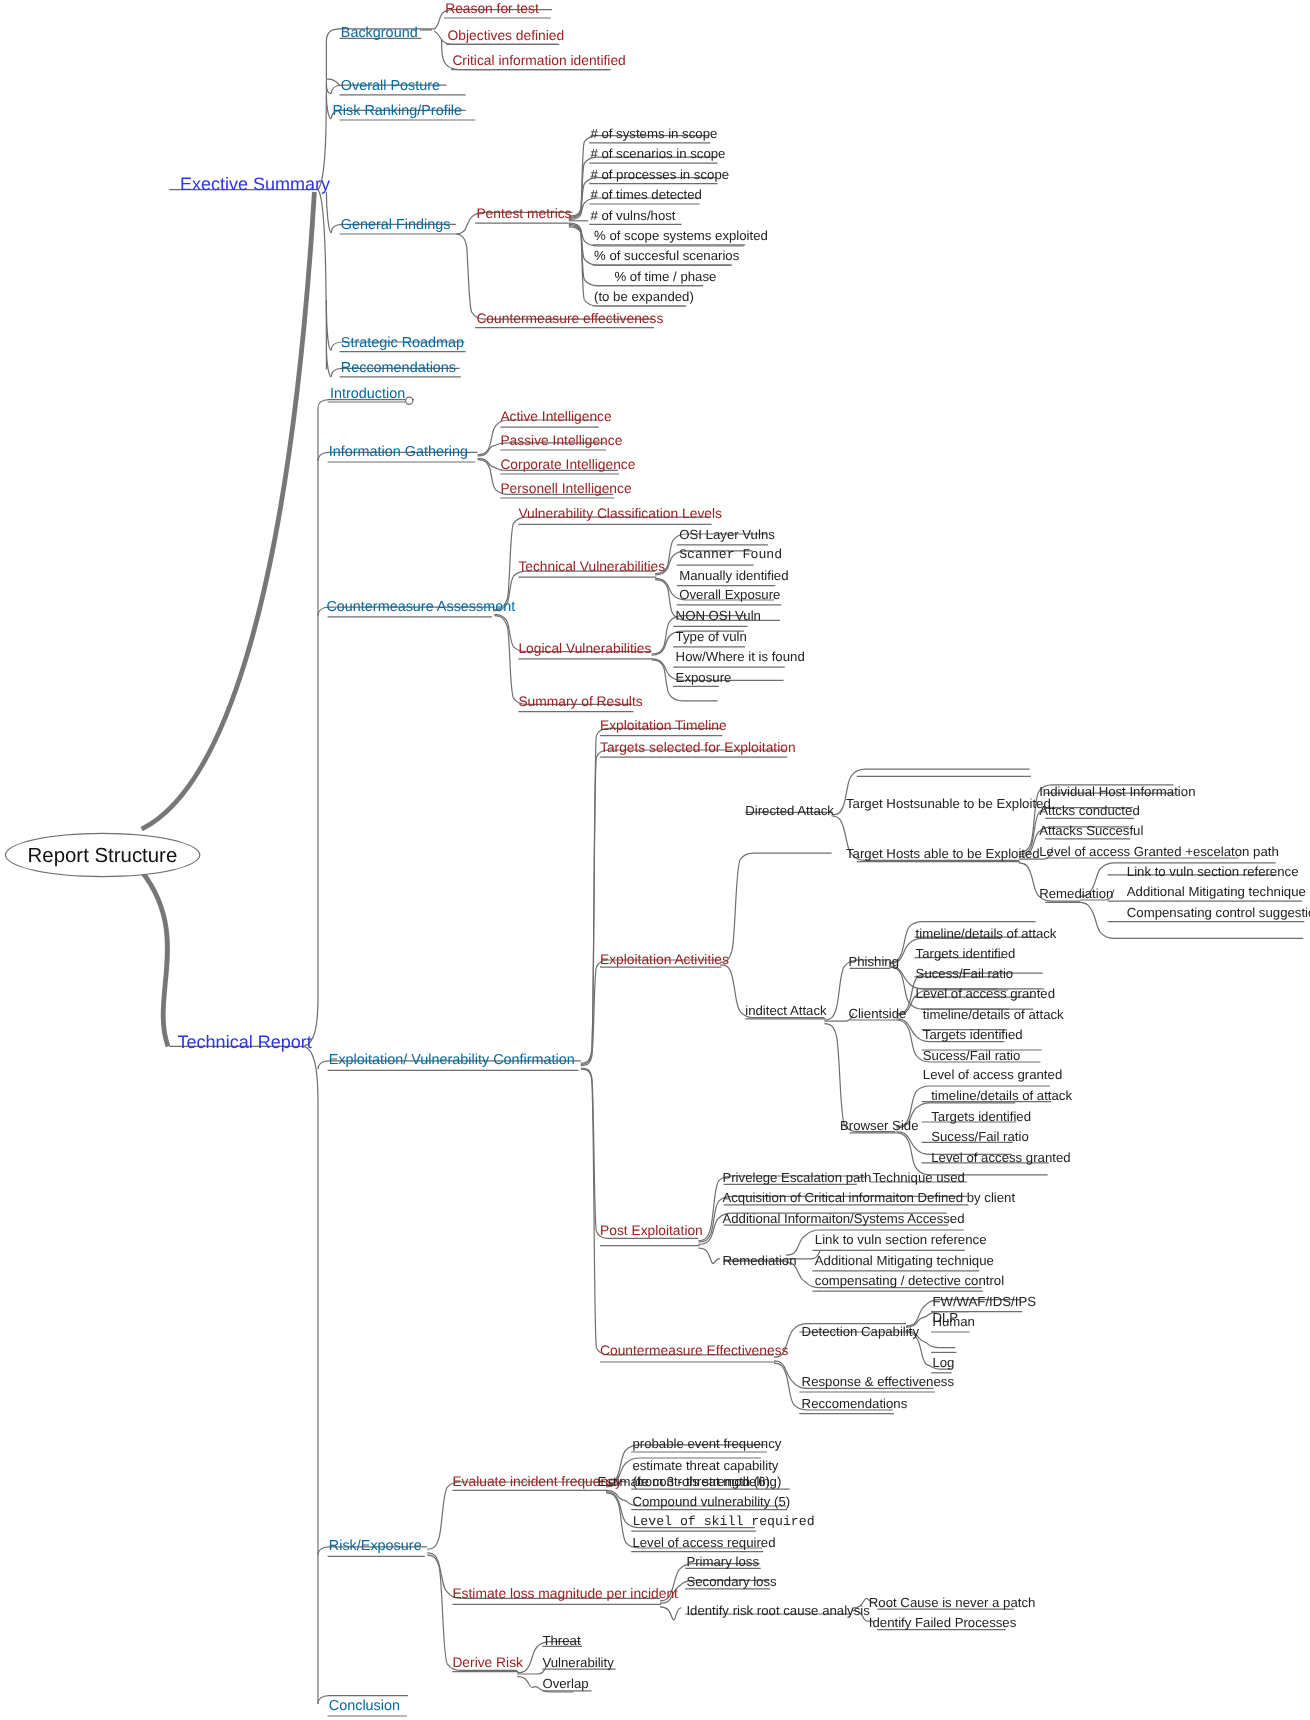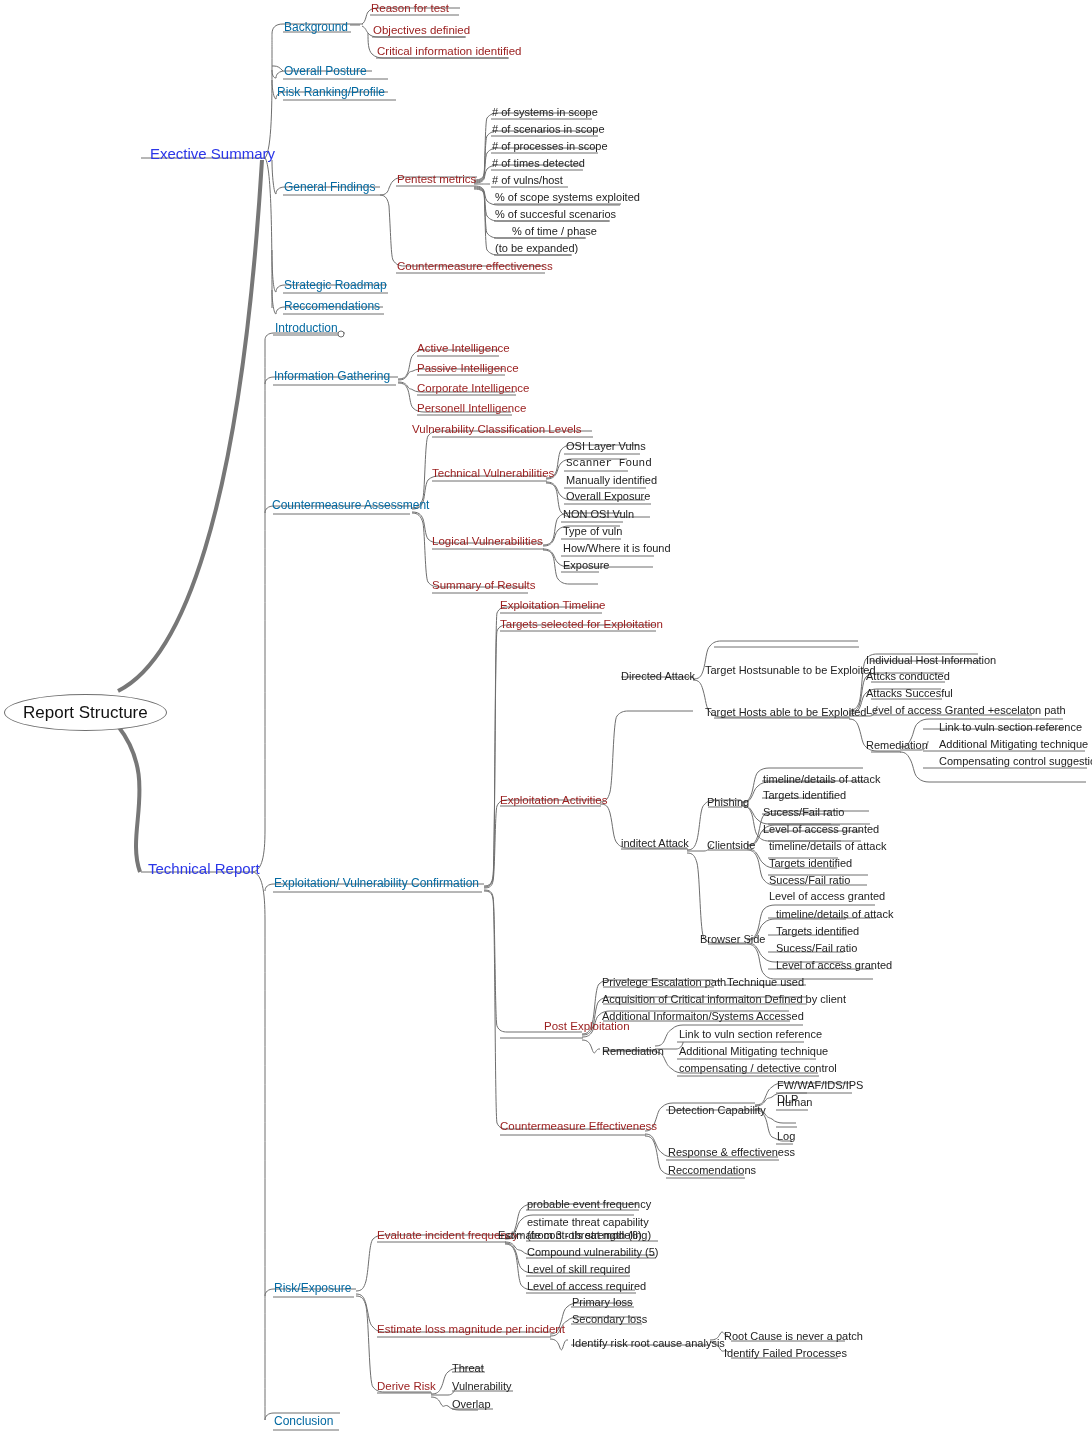--- a/index.html
+++ b/index.html
@@ -396,39 +396,39 @@
   </div>
   <div class="node l2" style="left:274px;top:1415px;">
     <span>Conclusion</span>
   </div>
 
   <div class="node l3" style="left:417px;top:343px;"><span>Active Intelligence</span></div>
   <div class="node l3" style="left:417px;top:363px;"><span>Passive Intelligence</span></div>
   <div class="node l3" style="left:417px;top:383px;"><span>Corporate Intelligence</span></div>
   <div class="node l3" style="left:417px;top:403px;"><span>Personell Intelligence</span></div>
 
-  <div class="node l3" style="left:412px;top:424px;text-decoration:underline;"><span>Vulnerability Classification Levels</span></div>
+  <div class="node l3" style="left:432px;top:424px;text-decoration:underline;"><span>Vulnerability Classification Levels</span></div>
   <div class="node l3" style="left:432px;top:468px;"><span>Technical Vulnerabilities</span></div>
   <div class="node l3" style="left:432px;top:536px;"><span>Logical Vulnerabilities</span></div>
   <div class="node l3" style="left:432px;top:580px;"><span>Summary of Results</span></div>
 
   <div class="node l4" style="left:566px;top:441px;"><span>OSI Layer Vulns</span></div>
   <div class="node l4" style="left:566px;top:458px;font-family:Liberation Mono, monospace;"><span>Scanner Found</span></div>
   <div class="node l4" style="left:566px;top:475px;"><span>Manually identified</span></div>
   <div class="node l4" style="left:566px;top:491px;"><span>Overall Exposure</span></div>
 
   <div class="node l4" style="left:563px;top:509px;"><span>NON OSI Vuln</span></div>
   <div class="node l4" style="left:563px;top:526px;"><span>Type of vuln</span></div>
   <div class="node l4" style="left:563px;top:543px;"><span>How/Where it is found</span></div>
   <div class="node l4" style="left:563px;top:560px;"><span>Exposure</span></div>
 
   <div class="node l3" style="left:500px;top:600px;"><span>Exploitation Timeline</span></div>
   <div class="node l3" style="left:500px;top:619px;"><span>Targets selected for Exploitation</span></div>
   <div class="node l3" style="left:500px;top:795px;"><span>Exploitation Activities</span></div>
-  <div class="node l3" style="left:500px;top:1021px;margin-left:44px;"><span>Post Exploitation</span></div>
+  <div class="node l3" style="left:500px;top:1021px;"><span>Post Exploitation</span></div>
   <div class="node l3" style="left:500px;top:1121px;"><span>Countermeasure Effectiveness</span></div>
 
   <div class="node l4" style="left:621px;top:671px;"><span>Directed Attack</span></div>
   <div class="node l4" style="left:621px;top:838px;"><span>inditect Attack</span></div>
 
   <div class="node l4" style="left:705px;top:665px;"><span>Target Hostsunable to be Exploited</span></div>
   <div class="node l4" style="left:705px;top:707px;"><span>Target Hosts able to be Exploited</span></div>
 
   <div class="node l5" style="left:866px;top:655px;"><span>Individual Host Information</span></div>
   <div class="node l5" style="left:866px;top:671px;"><span>Attcks conducted</span></div>
@@ -479,21 +479,21 @@
   <div class="node l3" style="left:377px;top:1324px;"><span>Estimate loss magnitude per incident</span></div>
   <div class="node l3" style="left:377px;top:1381px;"><span>Derive Risk</span></div>
 
   <div class="node l5" style="left:527px;top:1199px;"><span>probable event frequency</span></div>
   <div class="node l5 two-line" style="left:527px;top:1216px;">
     <span>estimate threat capability</span><br>
     <span>(from 3 - threat modeling)</span>
   </div>
   <div class="node l5" style="left:498px;top:1230px;"><span>Estimate controls strength (6)</span></div>
   <div class="node l5" style="left:527px;top:1247px;"><span>Compound vulnerability (5)</span></div>
-  <div class="node l5" style="left:527px;top:1264px;"><span>Level of skill required</span></div>
+  <div class="node l5" style="left:527px;top:1264px;font-family:Liberation Mono, monospace;"><span>Level of skill required</span></div>
   <div class="node l5" style="left:527px;top:1281px;"><span>Level of access required</span></div>
 
   <div class="node l5" style="left:572px;top:1297px;"><span>Primary loss</span></div>
   <div class="node l5" style="left:572px;top:1314px;"><span>Secondary loss</span></div>
   <div class="node l5" style="left:572px;top:1338px;"><span>Identify risk root cause analysis</span></div>
   <div class="node l5" style="left:724px;top:1331px;"><span>Root Cause is never a patch</span></div>
   <div class="node l5" style="left:724px;top:1348px;"><span>Identify Failed Processes</span></div>
 
   <div class="node l5" style="left:452px;top:1363px;"><span>Threat</span></div>
   <div class="node l5" style="left:452px;top:1381px;"><span>Vulnerability</span></div>

